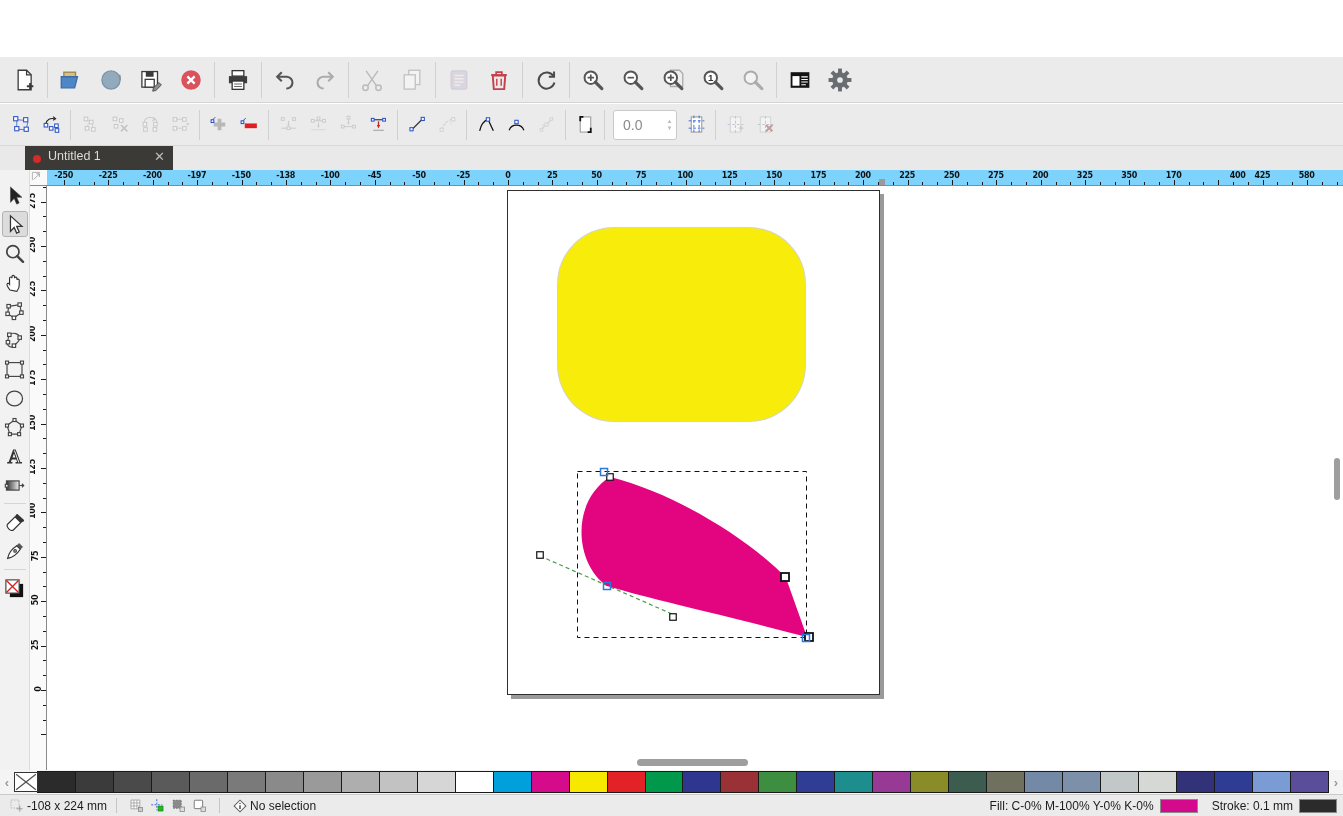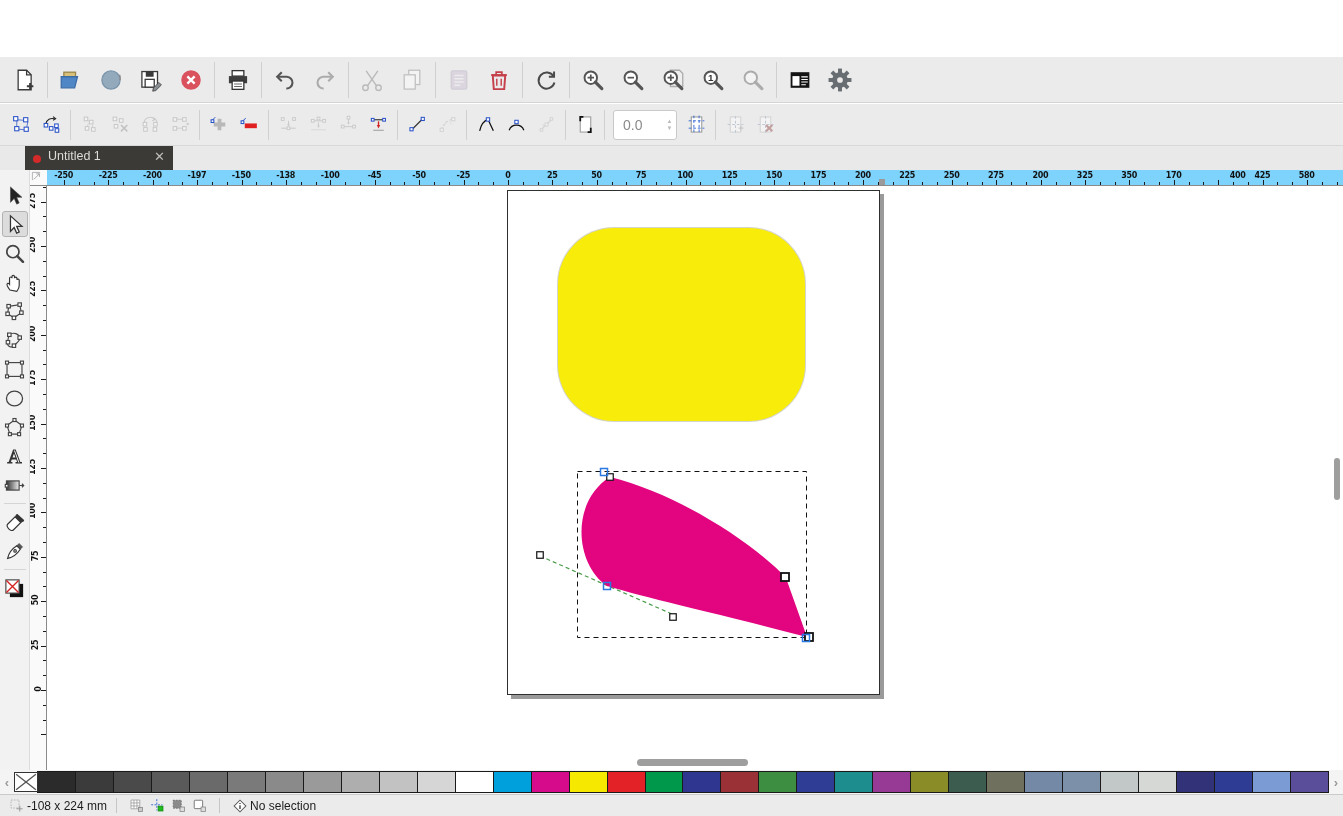--- a/index.html
+++ b/index.html
@@ -864,14 +864,20 @@
         </span>
       </span>
     <span class="ssep"></span>
     <span class="sicon" id="infoicon">
         <svg viewBox="0 0 20 20">
           <rect x="4.8" y="4.8" width="10.4" height="10.4" transform="rotate(45 10 10)" fill="#fff" stroke="#555" stroke-width="1.2"></rect>
           <path d="M10 6.2v1.2M10 9.2v4.6" stroke="#333" stroke-width="1.6"></path>
         </svg>
       </span>
     <span class="stext">No selection</span>
+    <span class="sright">
+      <span class="stext">Fill: C-0% M-100% Y-0% K-0%</span>
+      <span class="cswatch" id="fillswatch" style="background: rgb(212, 10, 140);"></span>
+      <span class="stext" style="margin-left:8px;">Stroke: 0.1 mm</span>
+      <span class="cswatch" id="strokeswatch" style="background: rgb(43, 43, 43);"></span>
+    </span>
   </div>
 </div>
 
 </body></html>

